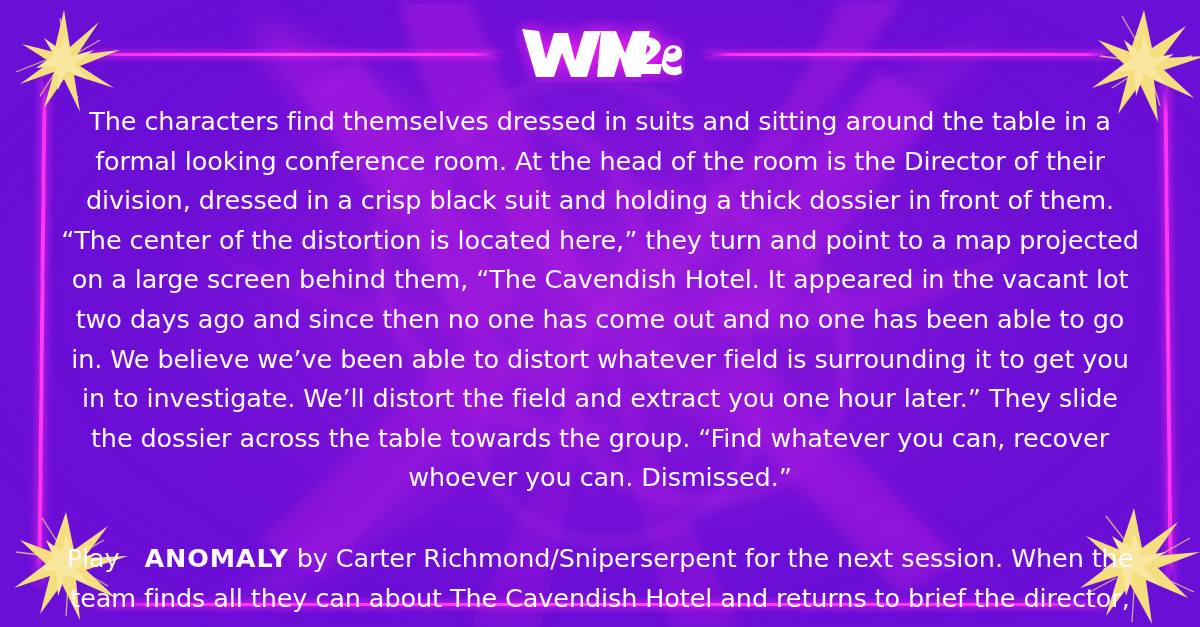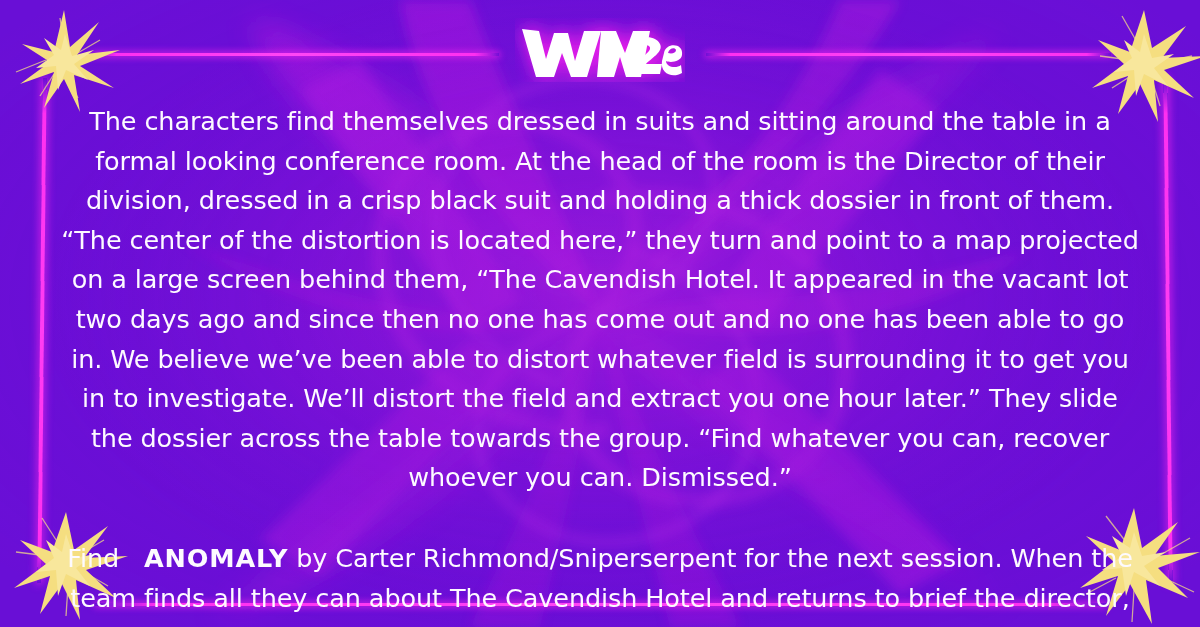--- a/index.html
+++ b/index.html
@@ -291,18 +291,18 @@
 
         <path d="M149 35 C151 24 169 25 167 37 C166 44 155 45 151 43 C151 49 161 51 166 47 L167 55 C157 61 145 55 147 43 Z
                  M153 35 C157 36 161 35 161 32 C160 29 154 30 153 35 Z" fill="#ffffff" fill-rule="evenodd"></path>
       </svg>
     </div>
 
     <div id="body-text">
       <p class="para" id="para-scene">The characters find themselves dressed in suits and sitting around the table in a formal looking conference room. At the head of the room is the Director of their division, dressed in a crisp black suit and holding a thick dossier in front of them. “The center of the distortion is located here,” they turn and point to a map projected on a large screen behind them, “The Cavendish Hotel. It appeared in the vacant lot two days ago and since then no one has come out and no one has been able to go in. We believe we’ve been able to distort whatever field is surrounding it to get you in to investigate. We’ll distort the field and extract you one hour later.” They slide the dossier across the table towards the group. “Find whatever you can, recover whoever you can. Dismissed.”</p>
 
       <p class="para" id="para-play">
-        <span>Find </span><span class="strong-title">ANOMALY</span><span> by Carter Richmond/Sniperserpent for the next session. When the team finds all they can about The Cavendish Hotel and returns to brief the director, the rift opens and returns the characters to the origin world.</span>
+        <span>Play </span><span class="strong-title">ANOMALY</span><span> by Carter Richmond/Sniperserpent for the next session. When the team finds all they can about The Cavendish Hotel and returns to brief the director, the rift opens and returns the characters to the origin world.</span>
       </p>
     </div>
 
   </div>
 </div>
 
 </body></html>

